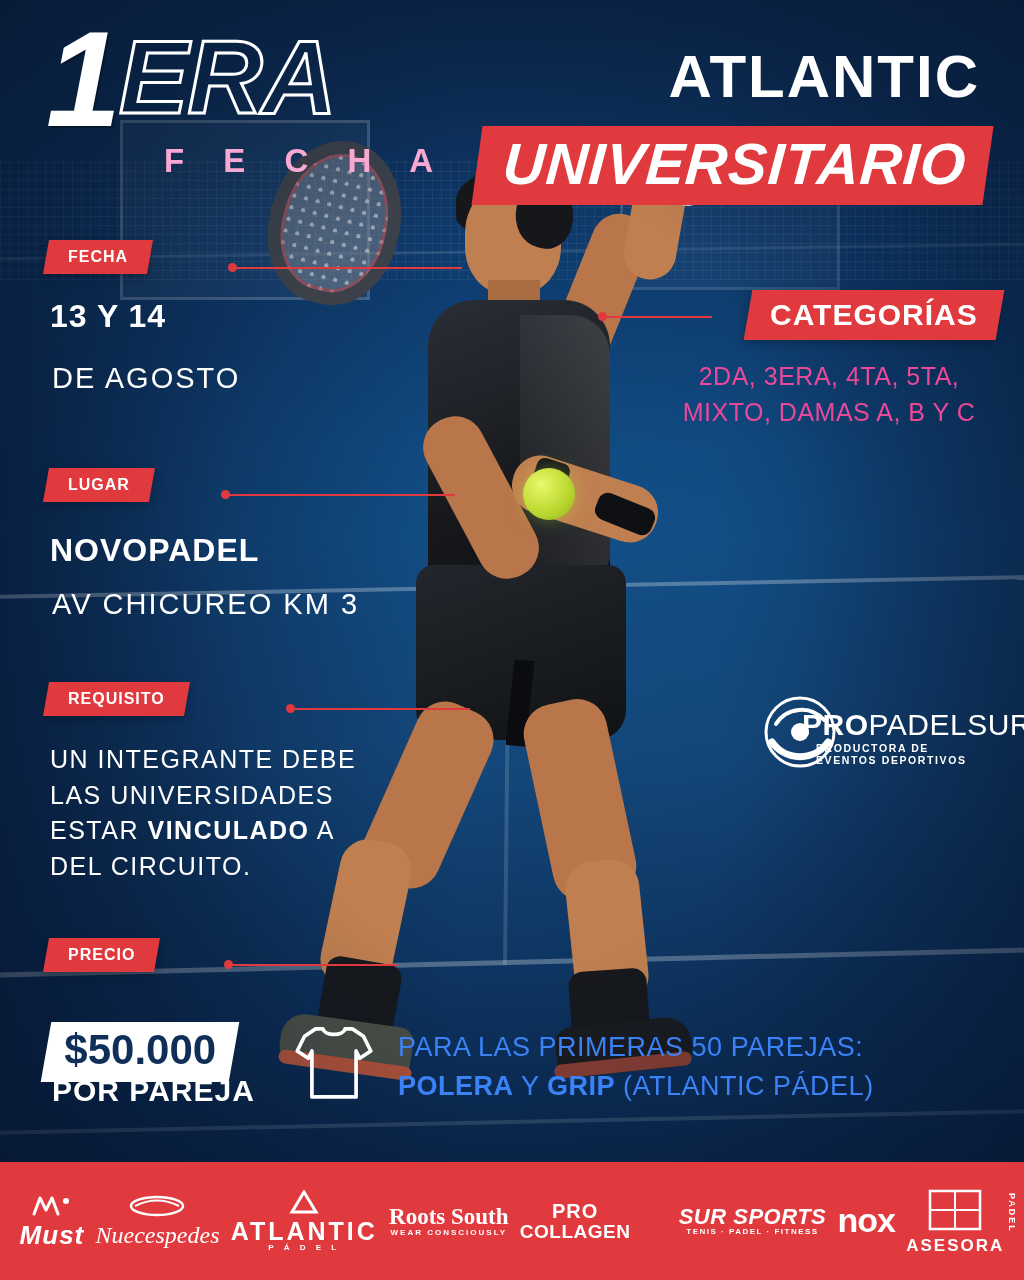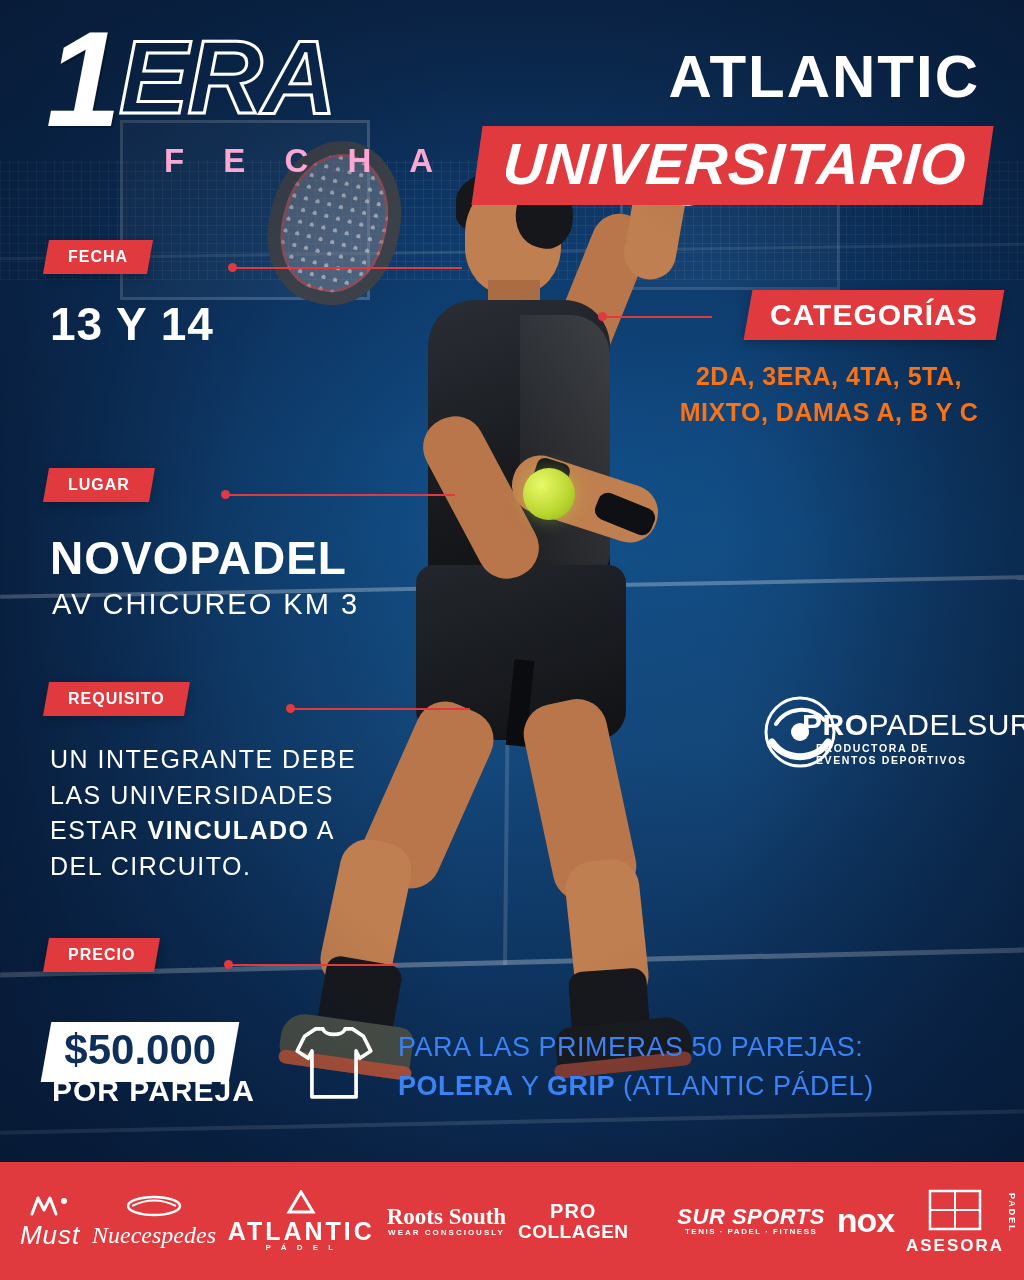--- a/index.html
+++ b/index.html
@@ -174,28 +174,28 @@
     padding:8px 22px; transform: skewX(-10deg);
     box-shadow: 0 3px 10px rgba(0,0,0,0.25);
   }
   .chip span { display:block; transform: skewX(10deg); letter-spacing:1px; }
 
   .connector { position:absolute; height:2px; background:#e03a3f; }
   .dot { position:absolute; width:9px; height:9px; border-radius:50%; background:#e03a3f; }
 
   
   .info-text { position:absolute; color:#fff; }
-  .big { font-size:46px; font-weight:800; letter-spacing:1px; line-height:1.05; }
+  .big { font-size:32px; font-weight:800; letter-spacing:1px; line-height:1.05; }
   .mid { font-size:29px; font-weight:400; letter-spacing:2px; }
   .body-line { font-size:25px; letter-spacing:1.5px; line-height:1.42; font-weight:400; }
   .body-line b { font-weight:800; }
 
   
-  .cats { position:absolute; right:30px; top:358px; width:330px; text-align:center; color:#f97316;
-          font-size:25px; line-height:1.45; letter-spacing:0.5px;font-weight:bold;}
+  .cats { position:absolute; right:30px; top:358px; width:330px; text-align:center; color:#ec4899;
+          font-size:25px; line-height:1.45; letter-spacing:0.5px;}
 
   
   .price-box {
     position:absolute; left:46px; top:1022px; background:#ffffff; color:#0f2f58;
     font-size:42px; font-weight:800; padding:4px 18px 8px; transform: skewX(-10deg);
   }
   .price-box span { display:block; transform: skewX(10deg); }
   .por-pareja { position:absolute; left:52px; top:1074px; color:#fff; font-size:30px; font-weight:800; letter-spacing:1px;}
 
   .shirt-icon { position:absolute; left:288px; top:1016px; width:92px; height:92px; }
@@ -208,21 +208,21 @@
   .pps-text .thin { font-weight:300; }
   .pps-sub { position:absolute; left:58px; top:52px; font-size:10.5px; letter-spacing:1.6px; font-weight:700;}
 
   
   .sponsors {
     position:absolute; left:0; bottom:0; width:1024px; height:118px;
     background:#e03a3f; display:flex; align-items:center; justify-content:space-around;
     padding: 0 14px;
   }
   .sp { color:#fff; text-align:center; line-height:1.05; }
-  .sp-must { font-size:26px; font-weight:400; font-style:italic; letter-spacing:1px;text-align:center;}
+  .sp-must { font-size:26px; font-weight:700; font-style:italic; letter-spacing:1px;text-align:center;}
   .sp-atlantic { font-size:25px; font-weight:800; letter-spacing:3px;}
   .sp-atlantic small { display:block; font-size:8px; letter-spacing:4px; font-weight:600;}
   .sp-nuec { font-size:24px; font-style:italic; font-family:"Liberation Serif", serif; }
   .sp-roots { font-size:23px; font-weight:800; font-family:"Liberation Serif", serif;}
   .sp-roots small { display:block; font-size:8px; letter-spacing:2px; font-family:"Liberation Sans", sans-serif; font-weight:600;}
   .sp-pro { font-size:20px; font-weight:800; letter-spacing:1px; }
   .sp-pro small { display:block; font-size:19px; letter-spacing:0.5px;}
   .sp-sur { font-size:22px; font-weight:800; font-style:italic; letter-spacing:0.5px;margin-left:37px;}
   .sp-sur small { display:block; font-size:8px; letter-spacing:1.5px; font-style:normal; font-weight:600;}
   .sp-nox { font-size:34px; font-weight:800; letter-spacing:-1px;}
@@ -287,20 +287,21 @@
       <span class="universitario">UNIVERSITARIO</span>
     </div>
   </div>
 
   <div class="chip" style="left:46px; top:240px;">
     <span>FECHA</span>
   </div>
   <div class="connector" style="left:232px; top:267px; width:230px;"></div>
   <div class="dot" style="left:228px; top:263px;"></div>
   <div class="info-text big" style="left:50px; top:300px;">13 Y 14</div>
+  <div class="info-text mid" style="left:52px; top:362px;">DE AGOSTO</div>
 
   <div class="chip" style="right:24px; top:290px;">
     <span style="font-size:30px;">CATEGORÍAS</span>
   </div>
   <div class="connector" style="left:602px; top:316px; width:110px;"></div>
   <div class="dot" style="left:598px; top:312px;"></div>
   <div class="cats">
     <div>2DA, 3ERA, 4TA, 5TA,</div>
     <div>MIXTO, DAMAS A, B Y C</div>
   </div>

